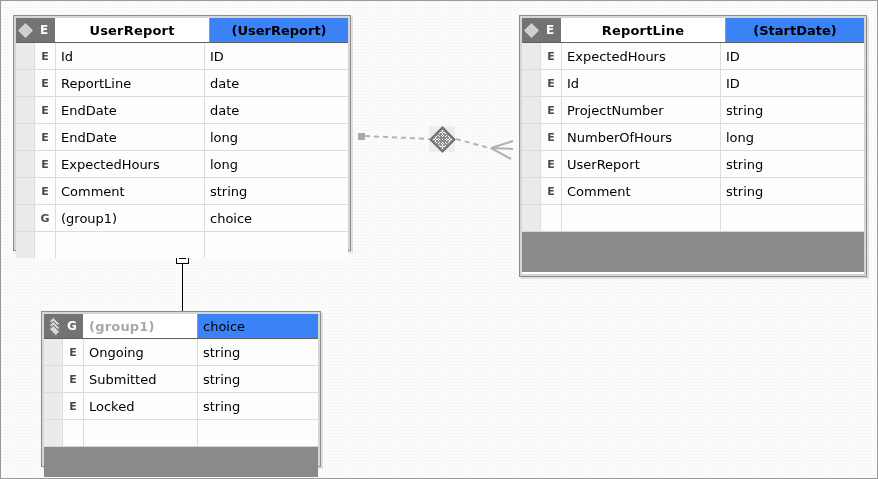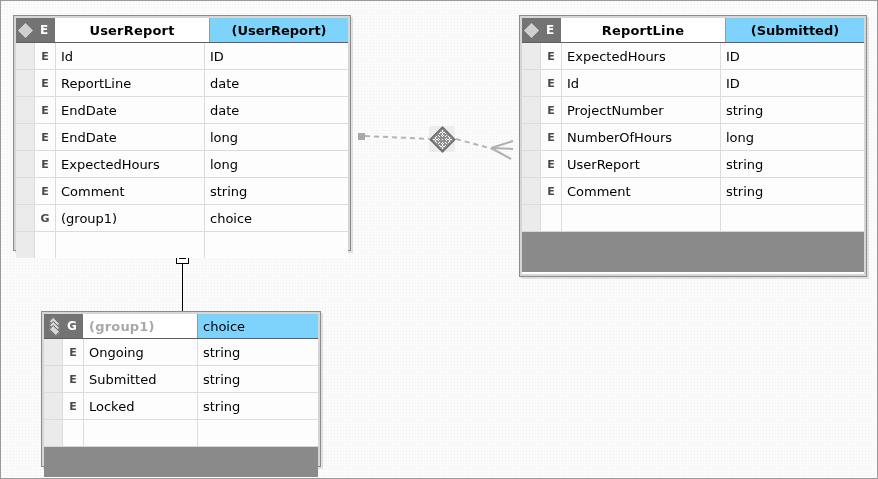--- a/index.html
+++ b/index.html
@@ -81,21 +81,21 @@
     align-items: center;
     justify-content: center;
     border-left: 1px solid #737373;
     border-right: 1px solid #9a9a9a;
     letter-spacing: 0.2px;
   }
   .ent-title.muted { color: #a8a8a8; justify-content: flex-start; padding-left: 6px; }
   .ent-type {
     width: 138px;
     min-width: 138px;
-    background: #7dd3fc;
+    background: #3b82f6;
     color: #000000;
     font-size: 13px;
     font-weight: bold;
     display: flex;
     align-items: center;
     justify-content: center;
   }
   .ent-type.left { justify-content: flex-start; padding-left: 5px; font-weight: normal; }
 
   
@@ -309,21 +309,21 @@
   </div>
 
   <div class="entity" id="ent-report-line" style="left:518px; top:14px; width:348px; height:262px;">
     <div class="inner">
       <div class="ent-header">
         <div class="ent-gutter">
           <div class="icon-diamond"></div>
         </div>
         <div class="ent-kind">E</div>
         <div class="ent-title">ReportLine</div>
-        <div class="ent-type">(Submitted)</div>
+        <div class="ent-type">(StartDate)</div>
       </div>
       <div class="ent-body">
 
         <div class="ent-row">
           <div class="row-gutter"></div>
           <div class="row-kind">E</div>
           <div class="row-name">ExpectedHours</div>
           <div class="row-type">ID</div>
         </div>
         <div class="ent-row">

